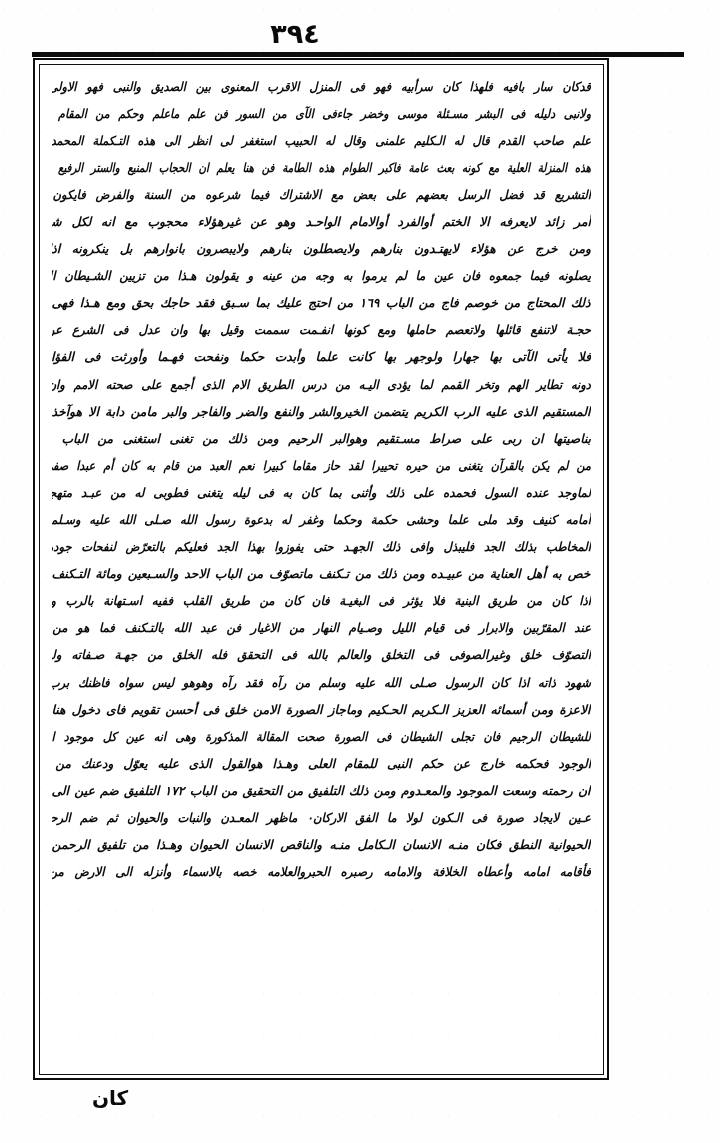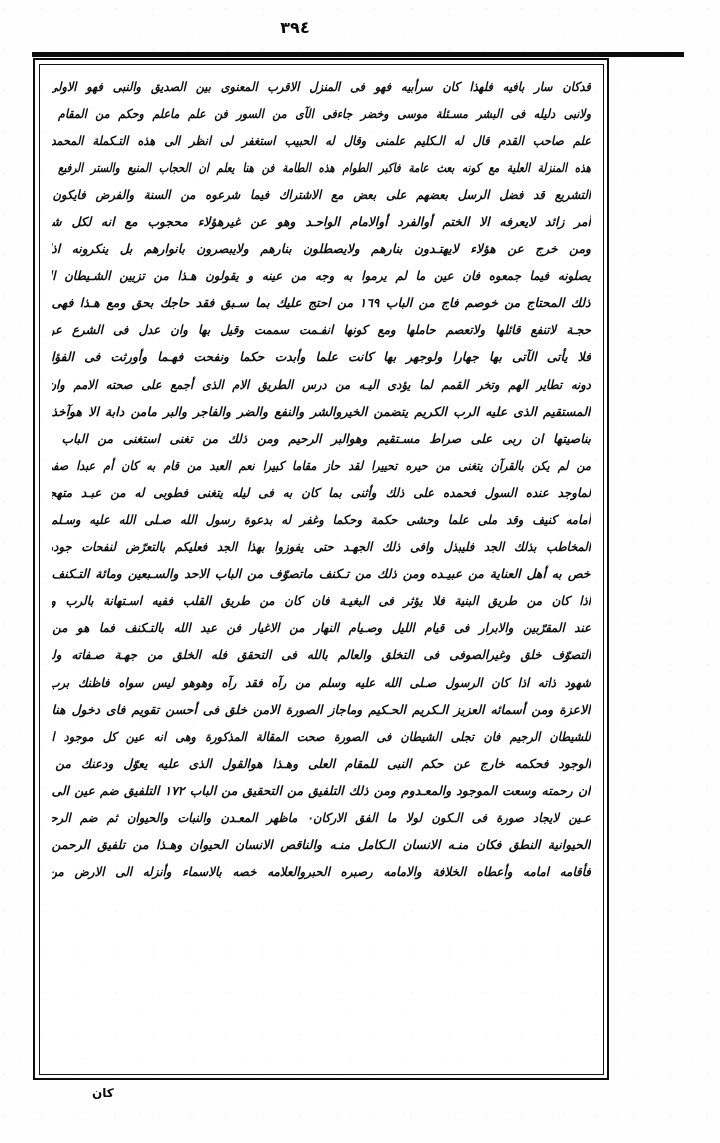--- a/index.html
+++ b/index.html
@@ -29,21 +29,21 @@
     top: 18px;
     left: 0;
     right: 0;
     text-align: center;
     padding-right: 0;
   }
   .folio-num {
     display: inline-block;
     margin-right: 130px;
     font-family: "DejaVu Sans", "Liberation Sans", sans-serif;
-    font-size: 16px;
+    font-size: 27px;
     font-weight: 700;
     letter-spacing: 0.5px;
     color: #0a0a0a;
   }
 
   
   .frame-outer {
     position: absolute;
     left: 33px;
     top: 58px;
@@ -97,21 +97,21 @@
     font-weight: 600;
     color: #0b0b0b;
     font-family: "DejaVu Sans", "Liberation Sans", sans-serif;
   }
 
   
   .catchword {
     position: absolute;
     left: 92px;
     top: 1086px;
-    font-size: 12px;
+    font-size: 20px;
     font-weight: 700;
     direction: rtl;
     color: #0a0a0a;
     font-family: "DejaVu Sans", "Liberation Sans", sans-serif;
   }
 
   
   .grain {
     position: absolute;
     inset: 0;

